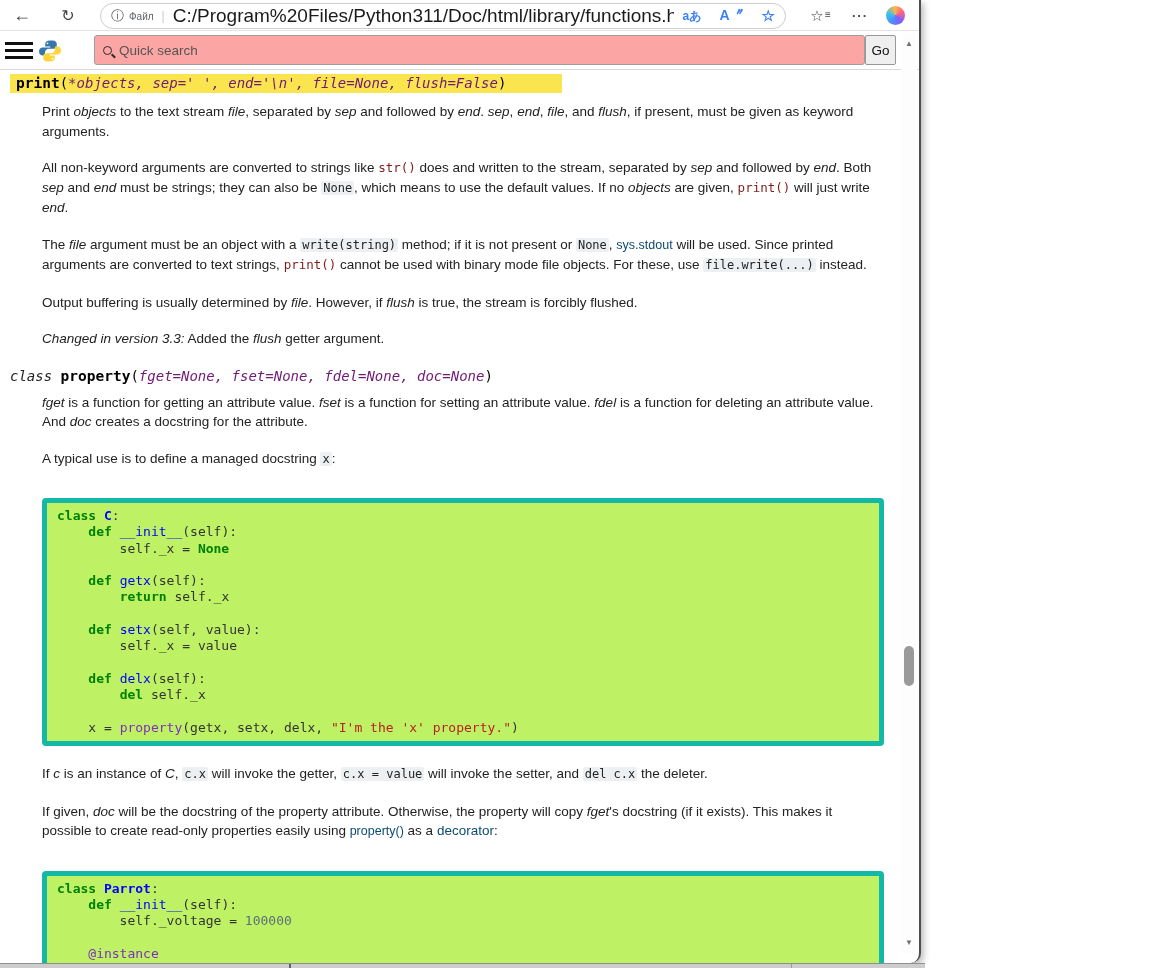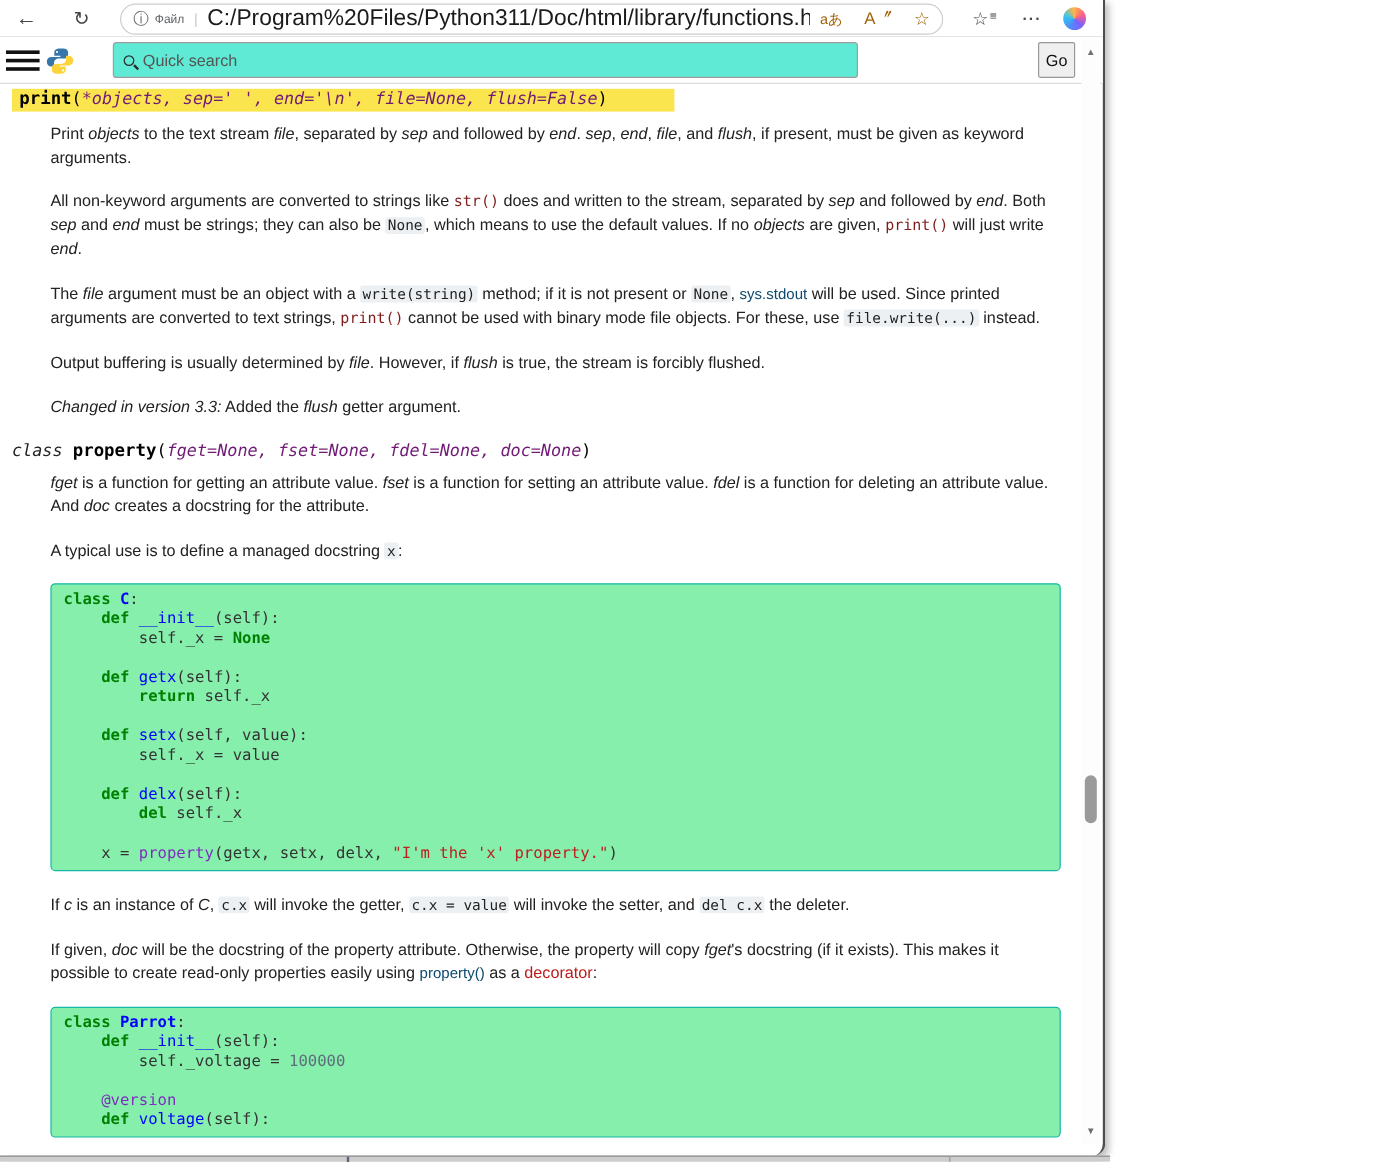--- a/index.html
+++ b/index.html
@@ -13,39 +13,39 @@
   .tb-icon { position:absolute; top:0; height:31px; display:flex; align-items:center; justify-content:center;
     color:#454545; font-size:18px; cursor:pointer; width:28px; }
   .tb-back { left:8px; }
   .tb-refresh { left:54px; font-size:16px; }
   .url-pill { position:absolute; left:100px; top:3px; width:686px; height:26px; border:1px solid #cdcdcd;
     border-radius:13px; background:#fff; display:flex; align-items:center; padding:0 10px; }
   .pill-info { color:#5f6368; font-size:13px; margin-right:5px; }
   .pill-site { color:#5f6368; font-size:10px; }
   .pill-div { color:#c9c9c9; margin:0 8px; font-size:12px; }
   .pill-url { color:#1b1b1b; font-size:19px; white-space:nowrap; overflow:hidden; flex:1; }
-  .pill-right { display:flex; align-items:center; gap:18px; margin-left:8px; color:#a16207; }
+  .pill-right { display:flex; align-items:center; gap:18px; margin-left:8px; color:#3b82f6;font-weight:bold; }
   .pill-right span { cursor:pointer; }
   .icon-translate { font-size:12px; }
   .icon-readaloud { font-size:14px; }
   .icon-star { font-size:15px; }
   .tb-favlist { left:803px; width:28px; justify-content:center; position:absolute; }
   .tb-more { left:846px; width:28px; justify-content:center; position:absolute; letter-spacing:1px; font-size:13px; font-weight:bold; }
   .favlist-wrap { position:relative; font-size:15px; }
   .favlist-lines { position:absolute; right:-7px; top:2px; font-size:10px; }
   .copilot-icon { position:absolute; left:886px; top:6px; width:19px; height:19px; border-radius:50%;
     background:conic-gradient(from 210deg, #4f8df7, #34c3f0, #ffb546, #ff5e8a, #7b61ff, #4f8df7); cursor:pointer; }
 
   
   .nav-row { position:absolute; top:31px; left:0; width:100%; height:39px; background:#fff; border-bottom:1px solid #dadada; }
   .hamburger { position:absolute; left:5px; top:11px; width:28px; height:18px; cursor:pointer; }
   .hamburger div { height:3px; background:#111; margin-bottom:4px; }
   .py-logo { position:absolute; left:38px; top:8px; width:24px; height:24px; }
-  .search-box { position:absolute; left:94px; top:4px; width:621px; height:30px; border:1px solid #9e9e9e;
-    border-radius:3px; background:#5eead4; display:flex; align-items:center; padding:0 8px; }
+  .search-box { position:absolute; left:94px; top:4px; width:771px; height:30px; border:1px solid #9e9e9e;
+    border-radius:3px; background:#fca5a5; display:flex; align-items:center; padding:0 8px; }
   .mag-icon { position:relative; width:9px; height:9px; border:1.6px solid #2b2b2b; border-radius:50%; margin-right:7px; flex:none; }
   .mag-icon::after { content:""; position:absolute; left:7px; top:8px; width:5px; height:1.8px; background:#2b2b2b; transform:rotate(45deg); }
   .search-ph { color:#555; font-size:13.5px; }
   .go-btn { position:absolute; left:865px; top:4px; width:31px; height:30px; border:1px solid #989898; background:#efefef;
     font-size:13.5px; color:#111; display:flex; align-items:center; justify-content:center; cursor:pointer; border-radius:2px; }
 
   
   .scrollbar { position:absolute; right:2px; top:33px; width:16px; height:921px; background:#fdfdfd; }
   .sb-arrow { position:absolute; left:0; width:16px; height:14px; color:#6f6f6f; font-size:8px; text-align:center; line-height:14px; cursor:pointer; }
   .sb-up { top:4px; } .sb-down { bottom:4px; }
@@ -60,24 +60,24 @@
   .seg-sig-pre { font-style:italic; color:#242424; }
   .seg-sig-params { font-style:italic; color:#701a75; }
   .seg-sig-paren { color:#000; }
 
   .dd { margin:9px 0 0 32px; padding-right:16px; }
   .doc-p { font-size:13.5px; line-height:19.5px; margin-bottom:17px; }
   .seg-i { font-style:italic; }
   .seg-c { font-family:"DejaVu Sans Mono", monospace; font-size:12px; background:#ecf0f3; padding:0 2px; border-radius:2px; color:#222; }
   .seg-cl { font-family:Liberation Sans, sans-serif; font-size:12.5px; color:#0c4a6e; cursor:pointer; }
   .seg-cv { font-family:"DejaVu Sans Mono", monospace; font-size:12.5px; color:#7f1d1d; cursor:pointer; }
-  .seg-l { color:#b91c1c; cursor:pointer; }
+  .seg-l { color:#0c4a6e; cursor:pointer; }
 
   pre.code-block { font-family:"DejaVu Sans Mono", monospace; font-size:13px; line-height:16.3px; white-space:pre;
-    border:1px solid #14b8a6; border-radius:4px; background:#86efac; padding:5px 10px; margin:17px 0 18px 0; color:#333; }
+    border:5px solid #14b8a6; border-radius:4px; background:#bef264; padding:5px 10px; margin:29px 0 18px 0; color:#333; }
   .code2 { margin-bottom:0; }
   .tk-k { color:#008000; font-weight:bold; }
   .tk-cn { color:#0000ff; font-weight:bold; }
   .tk-fn { color:#0000ff; }
   .tk-b { color:#7d2ebd; }
   .tk-d { color:#7d2ebd; }
   .tk-s { color:#ba2121; }
   .tk-n { color:#5c6f7a; }
   .tk-t { color:#333; }
 
@@ -166,21 +166,21 @@
 <span class="tk-t">    </span><span class="tk-k">def </span><span class="tk-fn">delx</span><span class="tk-t">(self):</span>
 <span class="tk-t">        </span><span class="tk-k">del </span><span class="tk-t">self._x</span>
 
 <span class="tk-t">    x = </span><span class="tk-b">property</span><span class="tk-t">(getx, setx, delx, </span><span class="tk-s">"I'm the 'x' property."</span><span class="tk-t">)</span></pre>
       <p class="doc-p"><span class="seg-p">If </span><span class="seg-i">c</span><span class="seg-p"> is an instance of </span><span class="seg-i">C</span><span class="seg-p">, </span><span class="seg-c">c.x</span><span class="seg-p"> will invoke the getter, </span><span class="seg-c">c.x = value</span><span class="seg-p"> will invoke the setter, and </span><span class="seg-c">del c.x</span><span class="seg-p"> the deleter.</span></p>
       <p class="doc-p"><span class="seg-p">If given, </span><span class="seg-i">doc</span><span class="seg-p"> will be the docstring of the property attribute. Otherwise, the property will copy </span><span class="seg-i">fget</span><span class="seg-p">'s docstring (if it exists). This makes it possible to create read-only properties easily using </span><span class="seg-cl">property()</span><span class="seg-p"> as a </span><span class="seg-l">decorator</span><span class="seg-p">:</span></p>
       <pre class="code-block code2"><span class="tk-k">class </span><span class="tk-cn">Parrot</span><span class="tk-t">:</span>
 <span class="tk-t">    </span><span class="tk-k">def </span><span class="tk-fn">__init__</span><span class="tk-t">(self):</span>
 <span class="tk-t">        self._voltage = </span><span class="tk-n">100000</span>
 
-<span class="tk-t">    </span><span class="tk-d">@version</span>
+<span class="tk-t">    </span><span class="tk-d">@instance</span>
 <span class="tk-t">    </span><span class="tk-k">def </span><span class="tk-fn">voltage</span><span class="tk-t">(self):</span></pre>
     </div>
   </div>
 
   <div class="scrollbar">
     <div class="sb-arrow sb-up">▲</div>
     <div class="sb-thumb"></div>
     <div class="sb-arrow sb-down">▼</div>
   </div>
 

